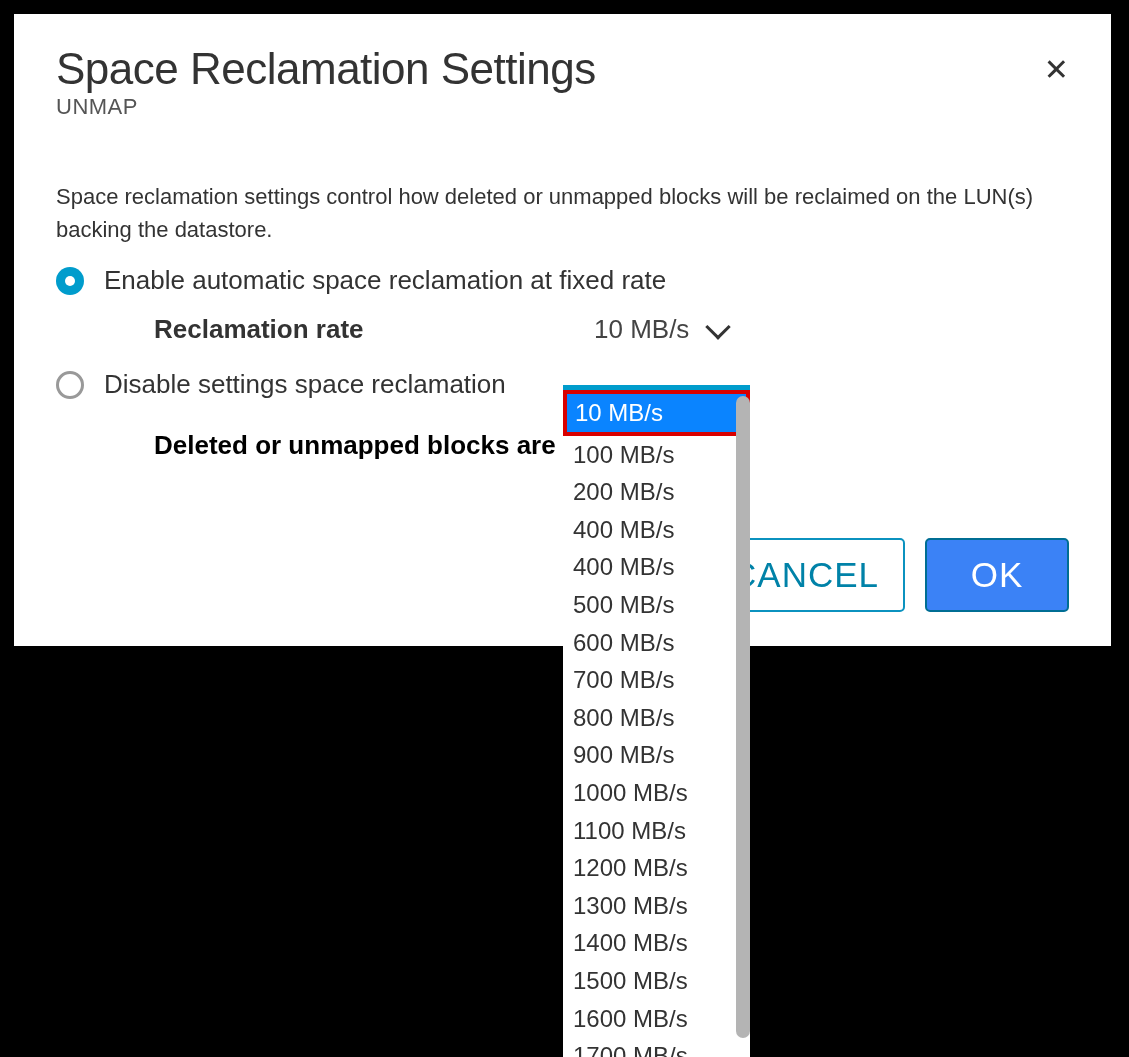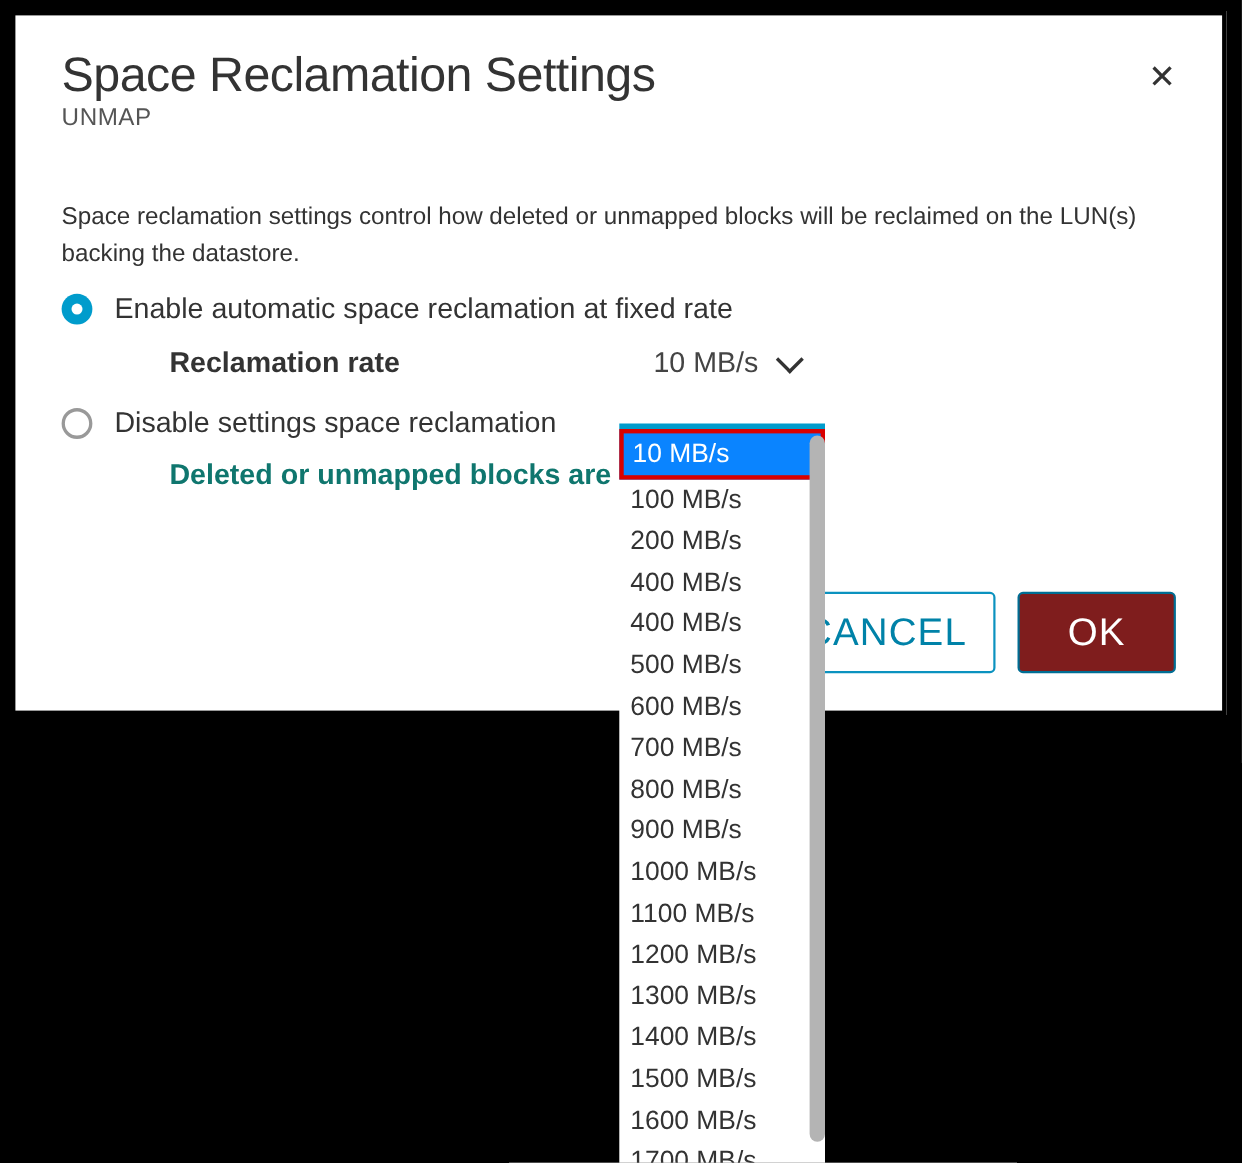--- a/index.html
+++ b/index.html
@@ -111,25 +111,25 @@
   }
   .chevron {
     width: 18px;
     height: 18px;
     border-right: 3px solid #333;
     border-bottom: 3px solid #333;
     transform: rotate(45deg);
     margin-top: -6px;
   }
   .deleted-row {
-    margin-top: 16px;
+    margin-top: 30px;
     padding-left: 98px;
     font-size: 26px;
     font-weight: 700;
-    color: #0f766e;
+    color: #000000;
   }
   .footer {
     position: absolute;
     right: 42px;
     bottom: 34px;
     display: flex;
     gap: 20px;
   }
   .btn {
     height: 74px;
@@ -142,21 +142,21 @@
     cursor: pointer;
     letter-spacing: 1px;
     padding: 0 24px;
   }
   .btn-cancel {
     background: #fff;
     color: #0082a8;
     border: 2px solid #0b92bf;
   }
   .btn-ok {
-    background: #7f1d1d;
+    background: #3b82f6;
     color: #fff;
     border: 2px solid #006e94;
   }
   .dropdown-list {
     position: absolute;
     left: 563px;
     top: 385px;
     width: 187px;
     background: #fff;
     z-index: 100;

